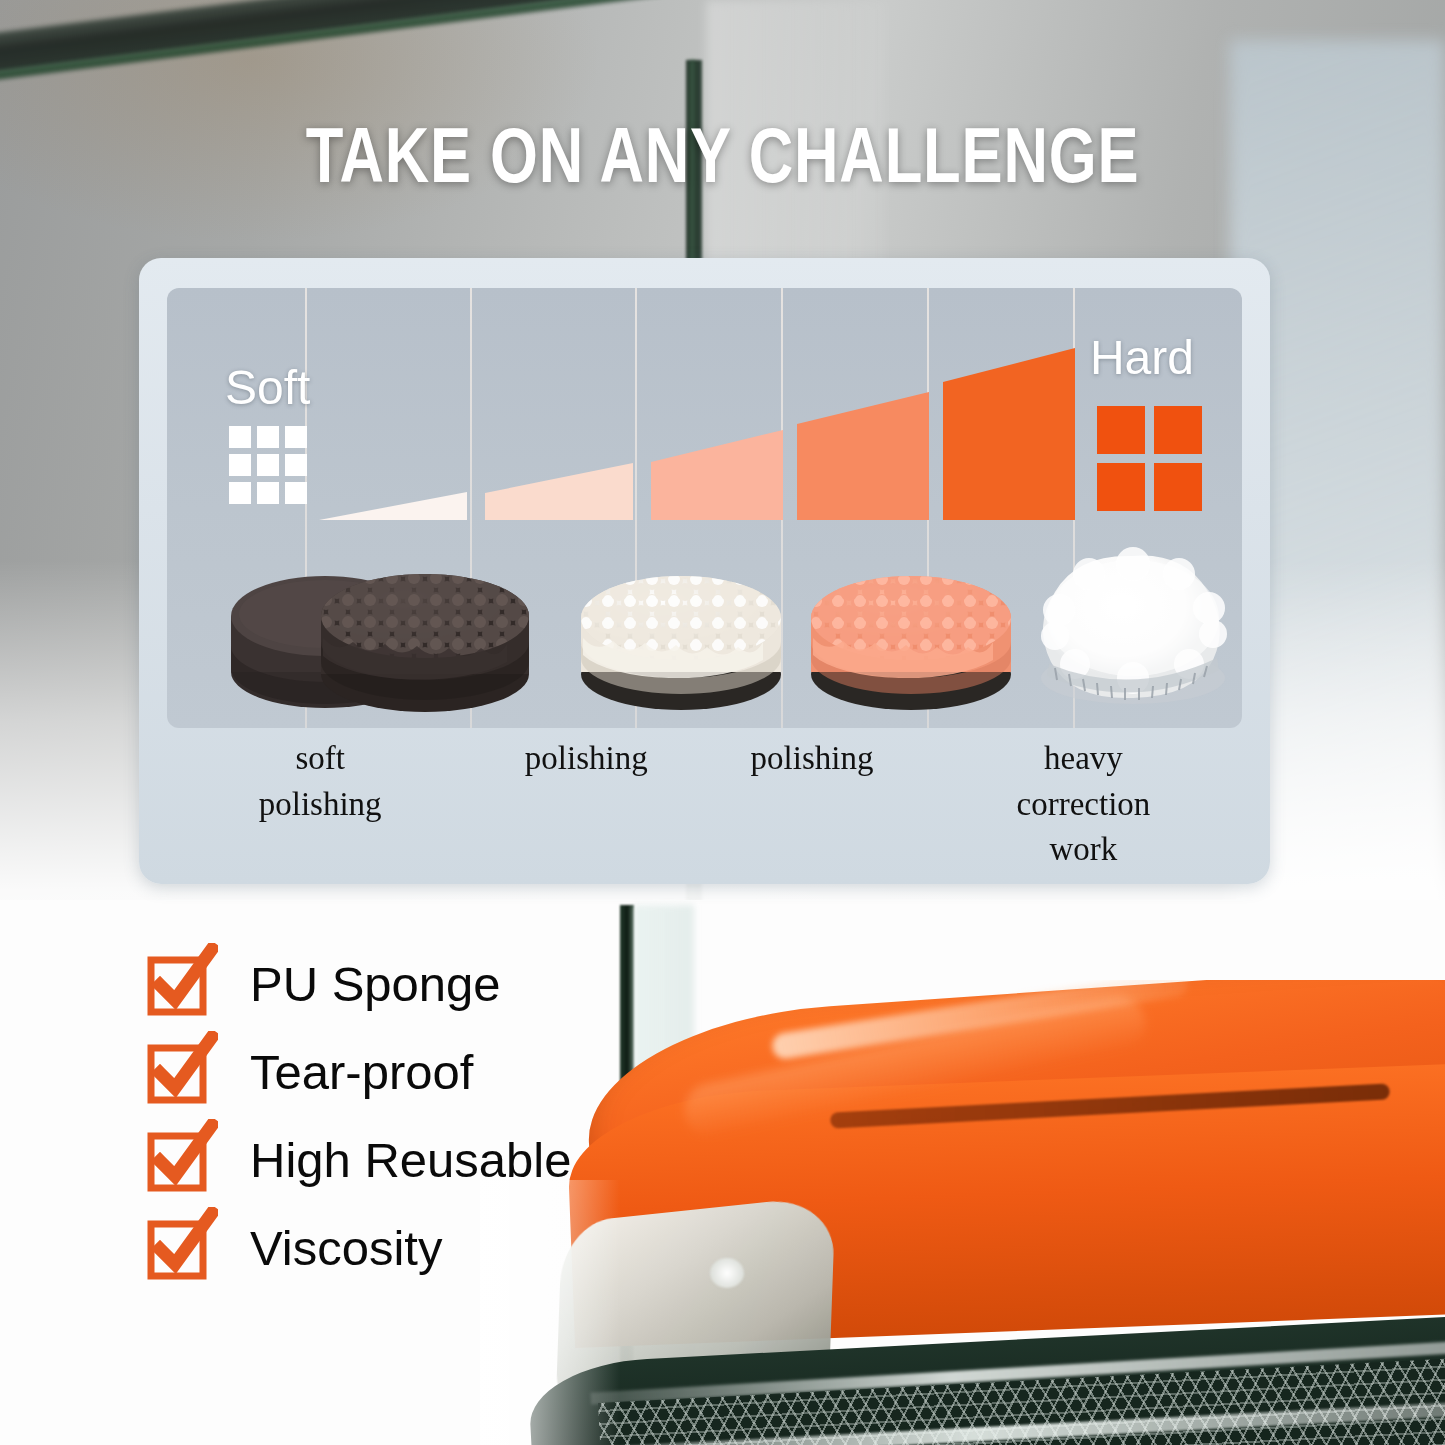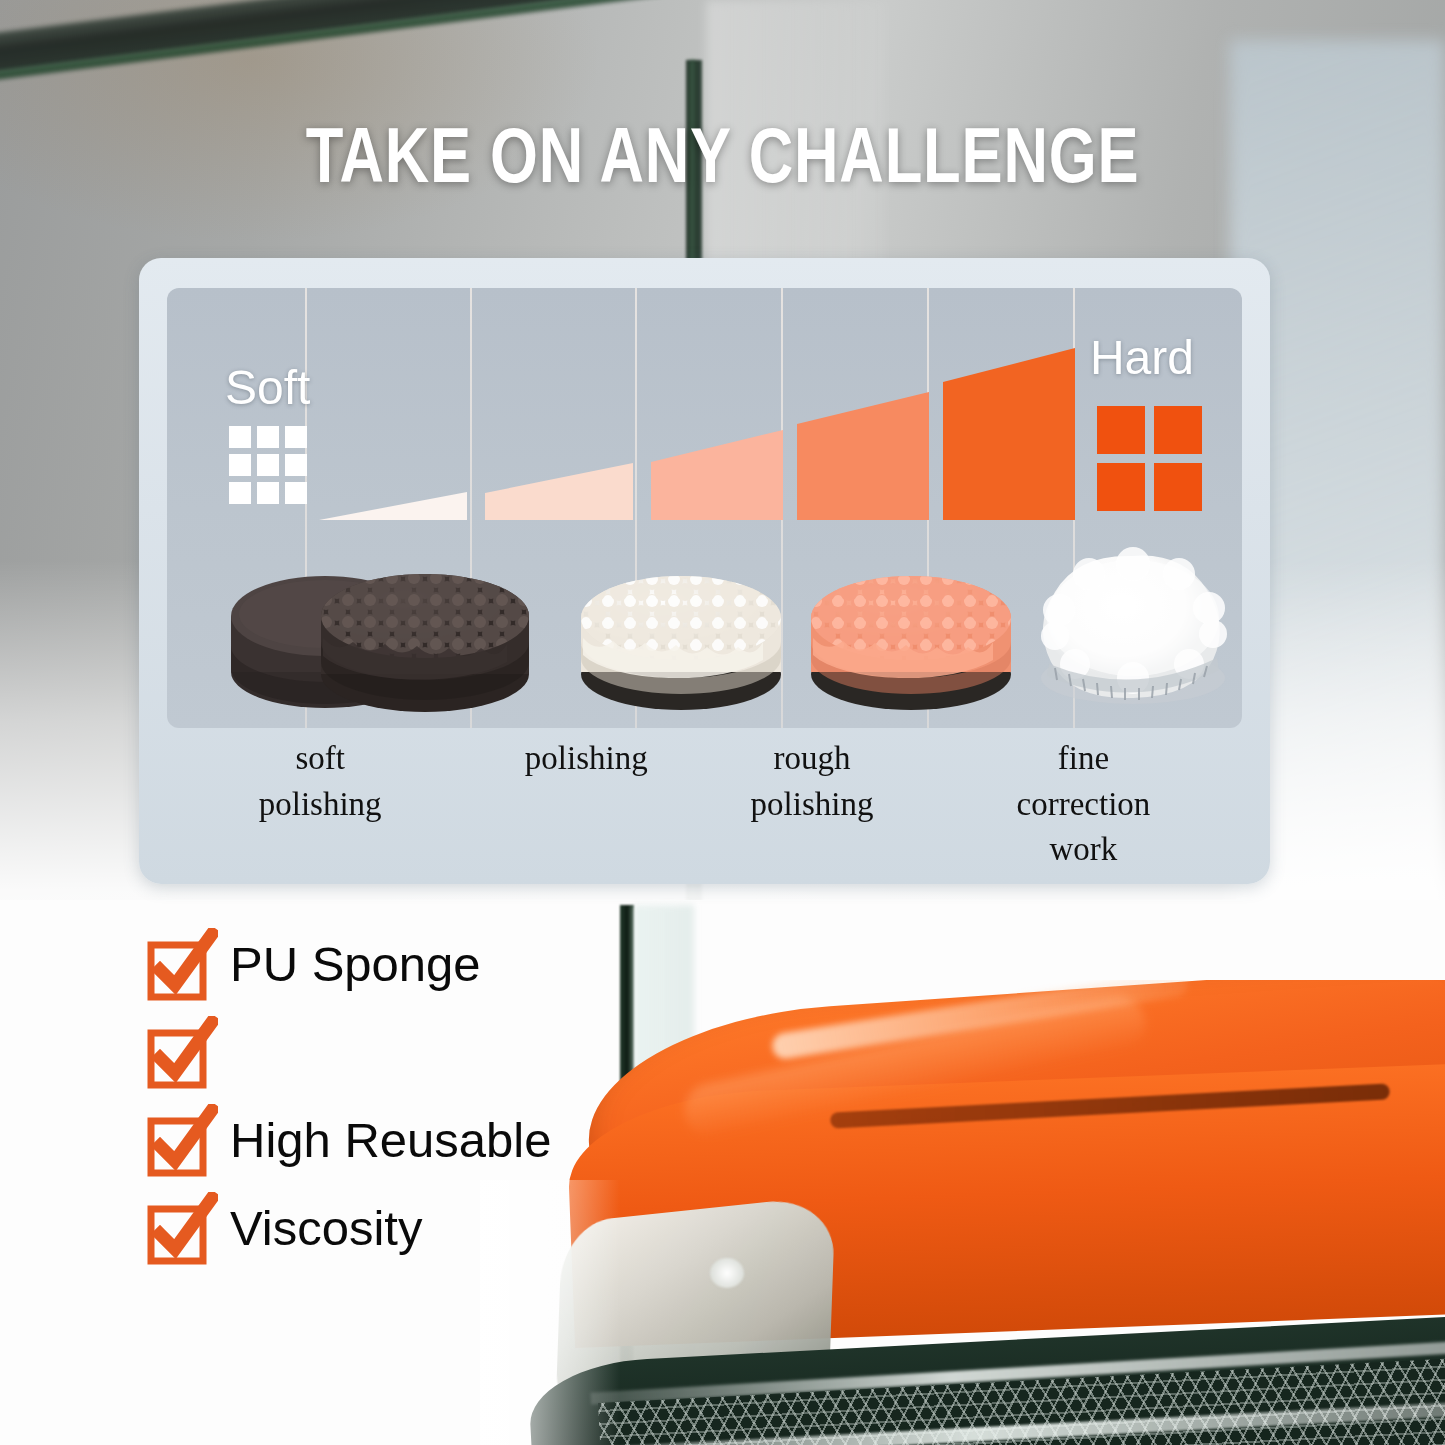--- a/index.html
+++ b/index.html
@@ -204,21 +204,21 @@
     flex:1;text-align:center;color:#111;font-size:33px;line-height:1.38;
     font-family:"Liberation Serif", serif;
   }
   .caption.c1{flex:0 0 28.5%;}
   .caption.c2{flex:0 0 21%;}
   .caption.c3{flex:0 0 21%;}
   .caption.c4{flex:0 0 29.5%;}
 
   
   .features{position:absolute;left:150px;top:940px;width:620px;}
-  .feature{display:flex;height:88px;}
+  .feature{display:flex;align-items:center;height:88px;gap:20px;}
   .cbox{width:58px;height:58px;position:relative;flex:0 0 58px;margin-right:22px;}
   .cbox svg{position:absolute;left:-4px;top:-12px;}
   .flabel{font-size:49px;color:#0a0a0a;line-height:1;white-space:nowrap;}
 </style>
 </head>
 <body>
 
 <div id="stage">
 
   <div class="bg-layer">
@@ -448,25 +448,24 @@
 
     <div class="captions">
       <div class="caption c1">
         <div>soft</div>
         <div>polishing</div>
       </div>
       <div class="caption c2">
         <div>polishing</div>
       </div>
       <div class="caption c3">
-        <div>rough</div>
         <div>polishing</div>
       </div>
       <div class="caption c4">
-        <div>fine</div>
+        <div>heavy</div>
         <div>correction</div>
         <div>work</div>
       </div>
     </div>
   </div>
 
   <div class="features">
 
     <div class="feature">
       <span class="cbox">
@@ -478,20 +477,21 @@
       <span class="flabel">PU Sponge</span>
     </div>
 
     <div class="feature">
       <span class="cbox">
         <svg width="72" height="74" viewBox="0 0 72 74">
           <rect x="5" y="17" width="52" height="52" fill="none" stroke="#e55a20" stroke-width="7"></rect>
           <path d="M14 42 L29 57 L66 6" fill="none" stroke="#e55a20" stroke-width="13" stroke-linecap="square" stroke-linejoin="miter"></path>
         </svg>
       </span>
+      <span class="flabel">Tear-proof</span>
     </div>
 
     <div class="feature">
       <span class="cbox">
         <svg width="72" height="74" viewBox="0 0 72 74">
           <rect x="5" y="17" width="52" height="52" fill="none" stroke="#e55a20" stroke-width="7"></rect>
           <path d="M14 42 L29 57 L66 6" fill="none" stroke="#e55a20" stroke-width="13" stroke-linecap="square" stroke-linejoin="miter"></path>
         </svg>
       </span>
       <span class="flabel">High Reusable</span>

